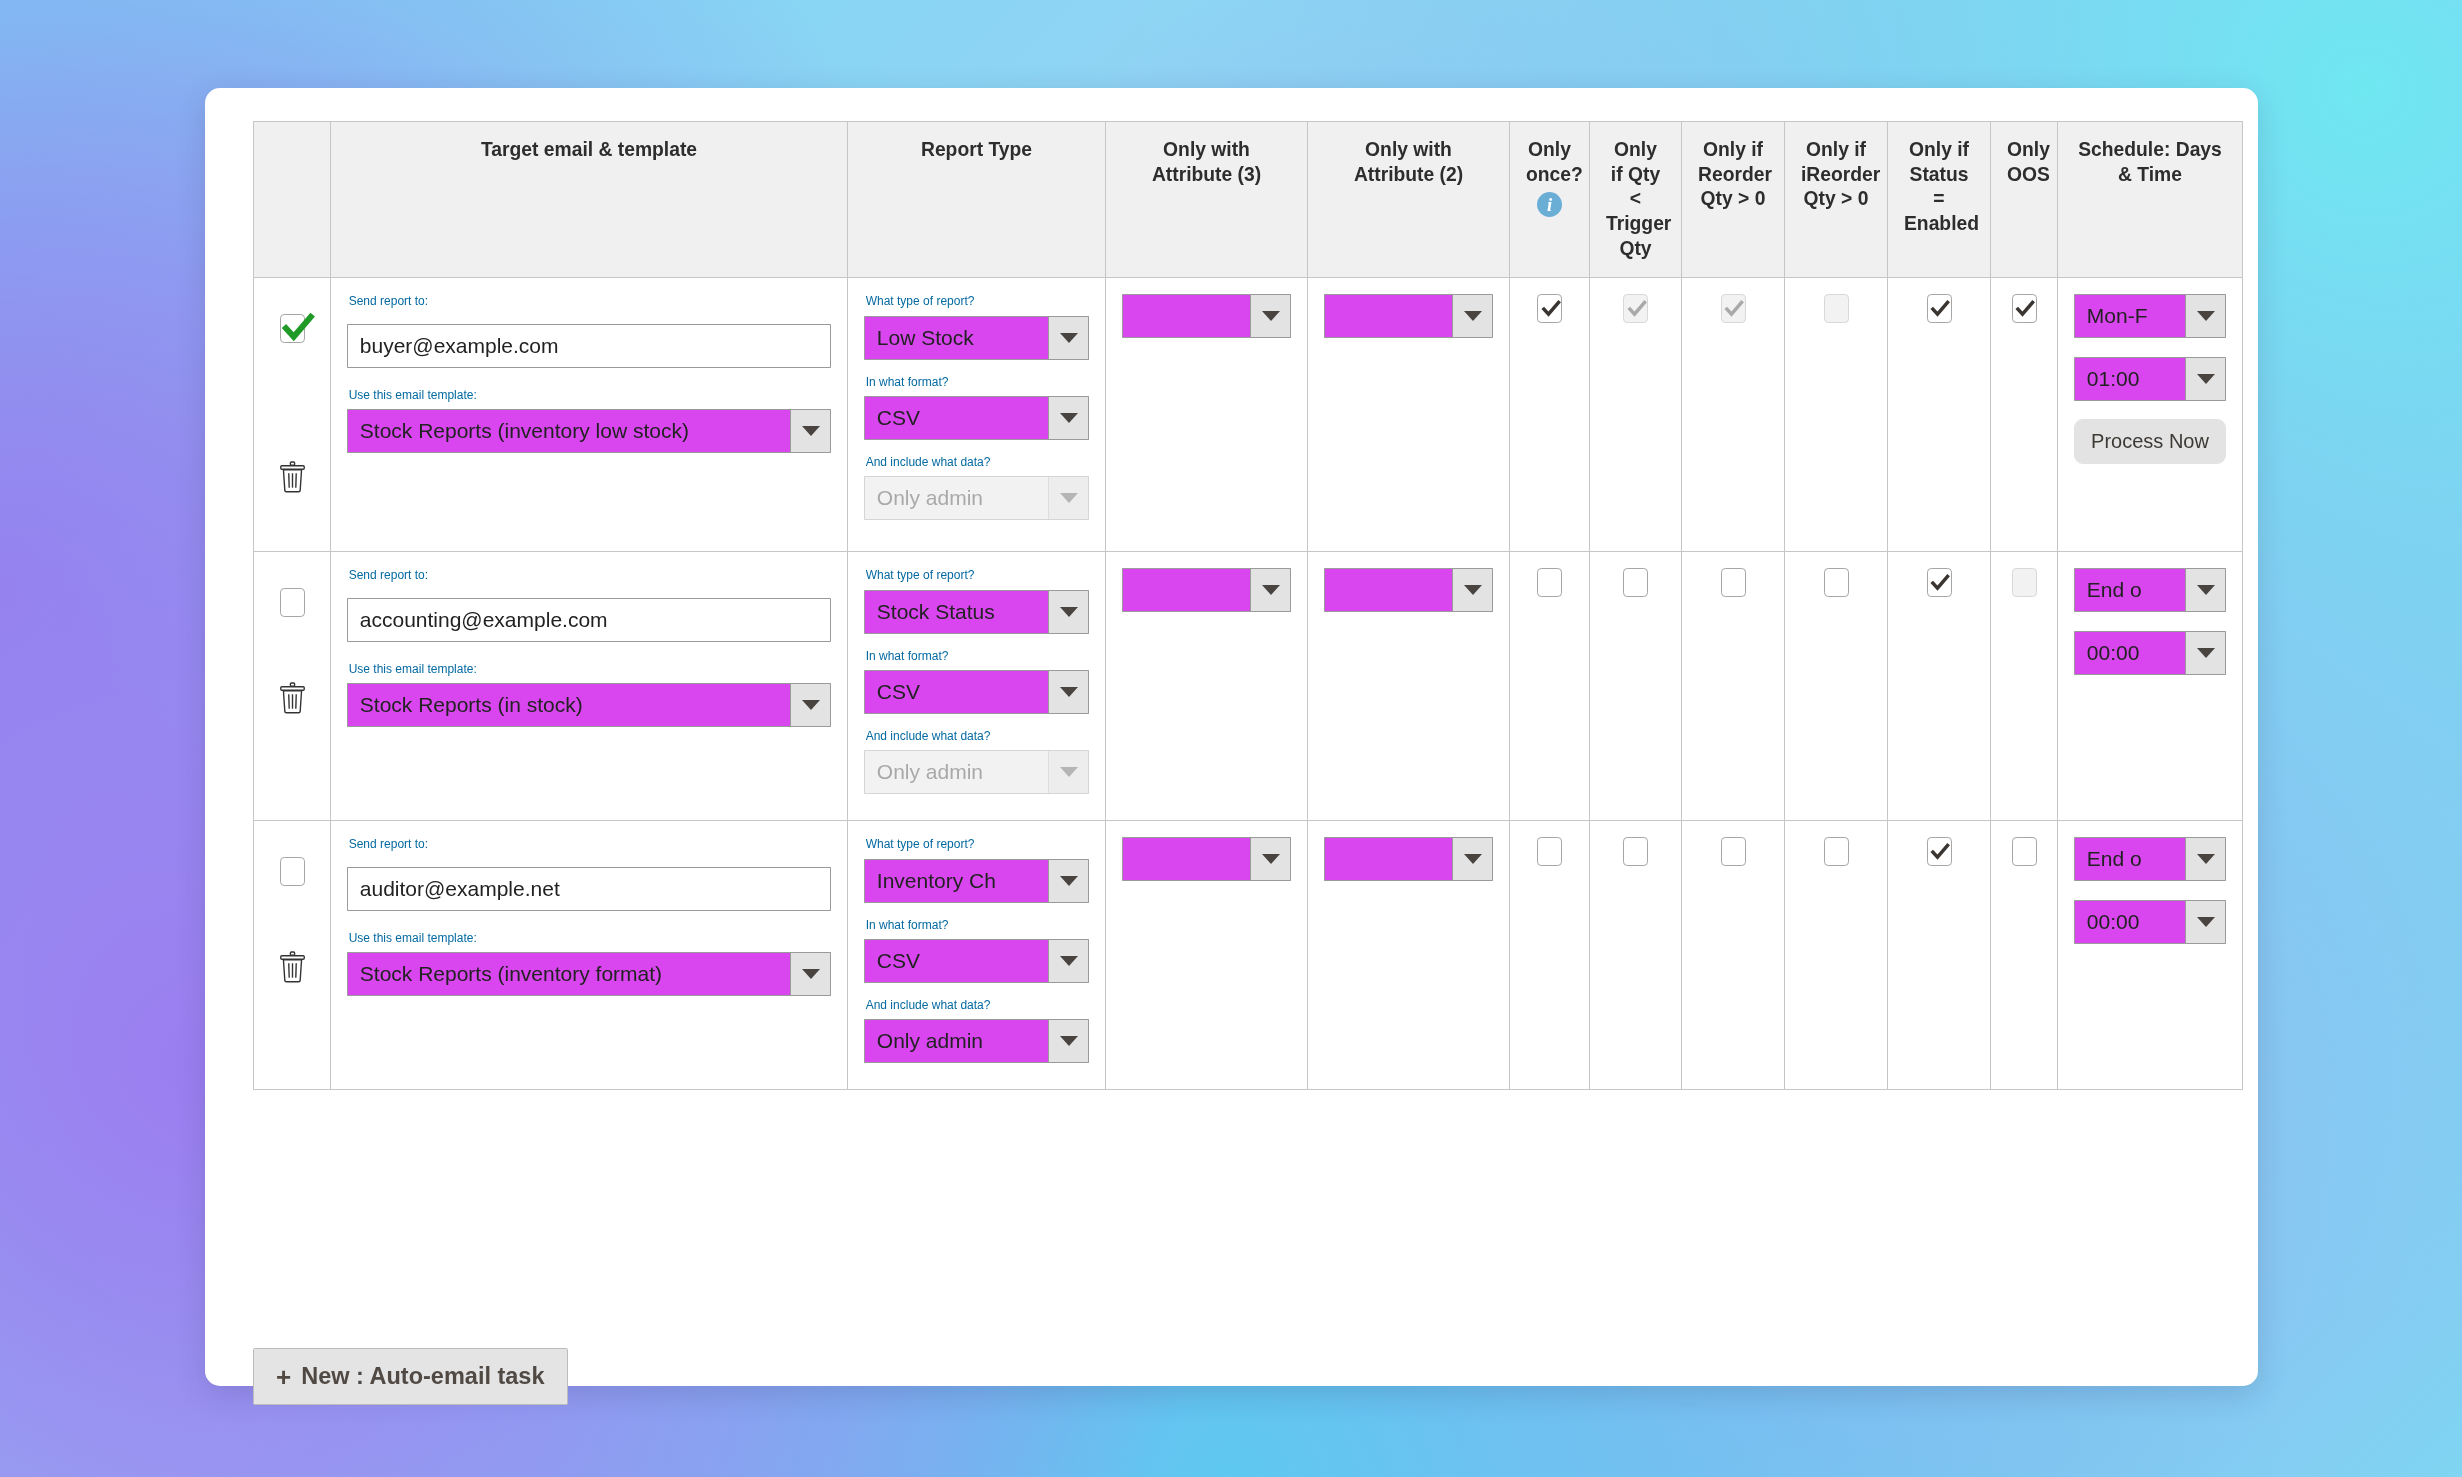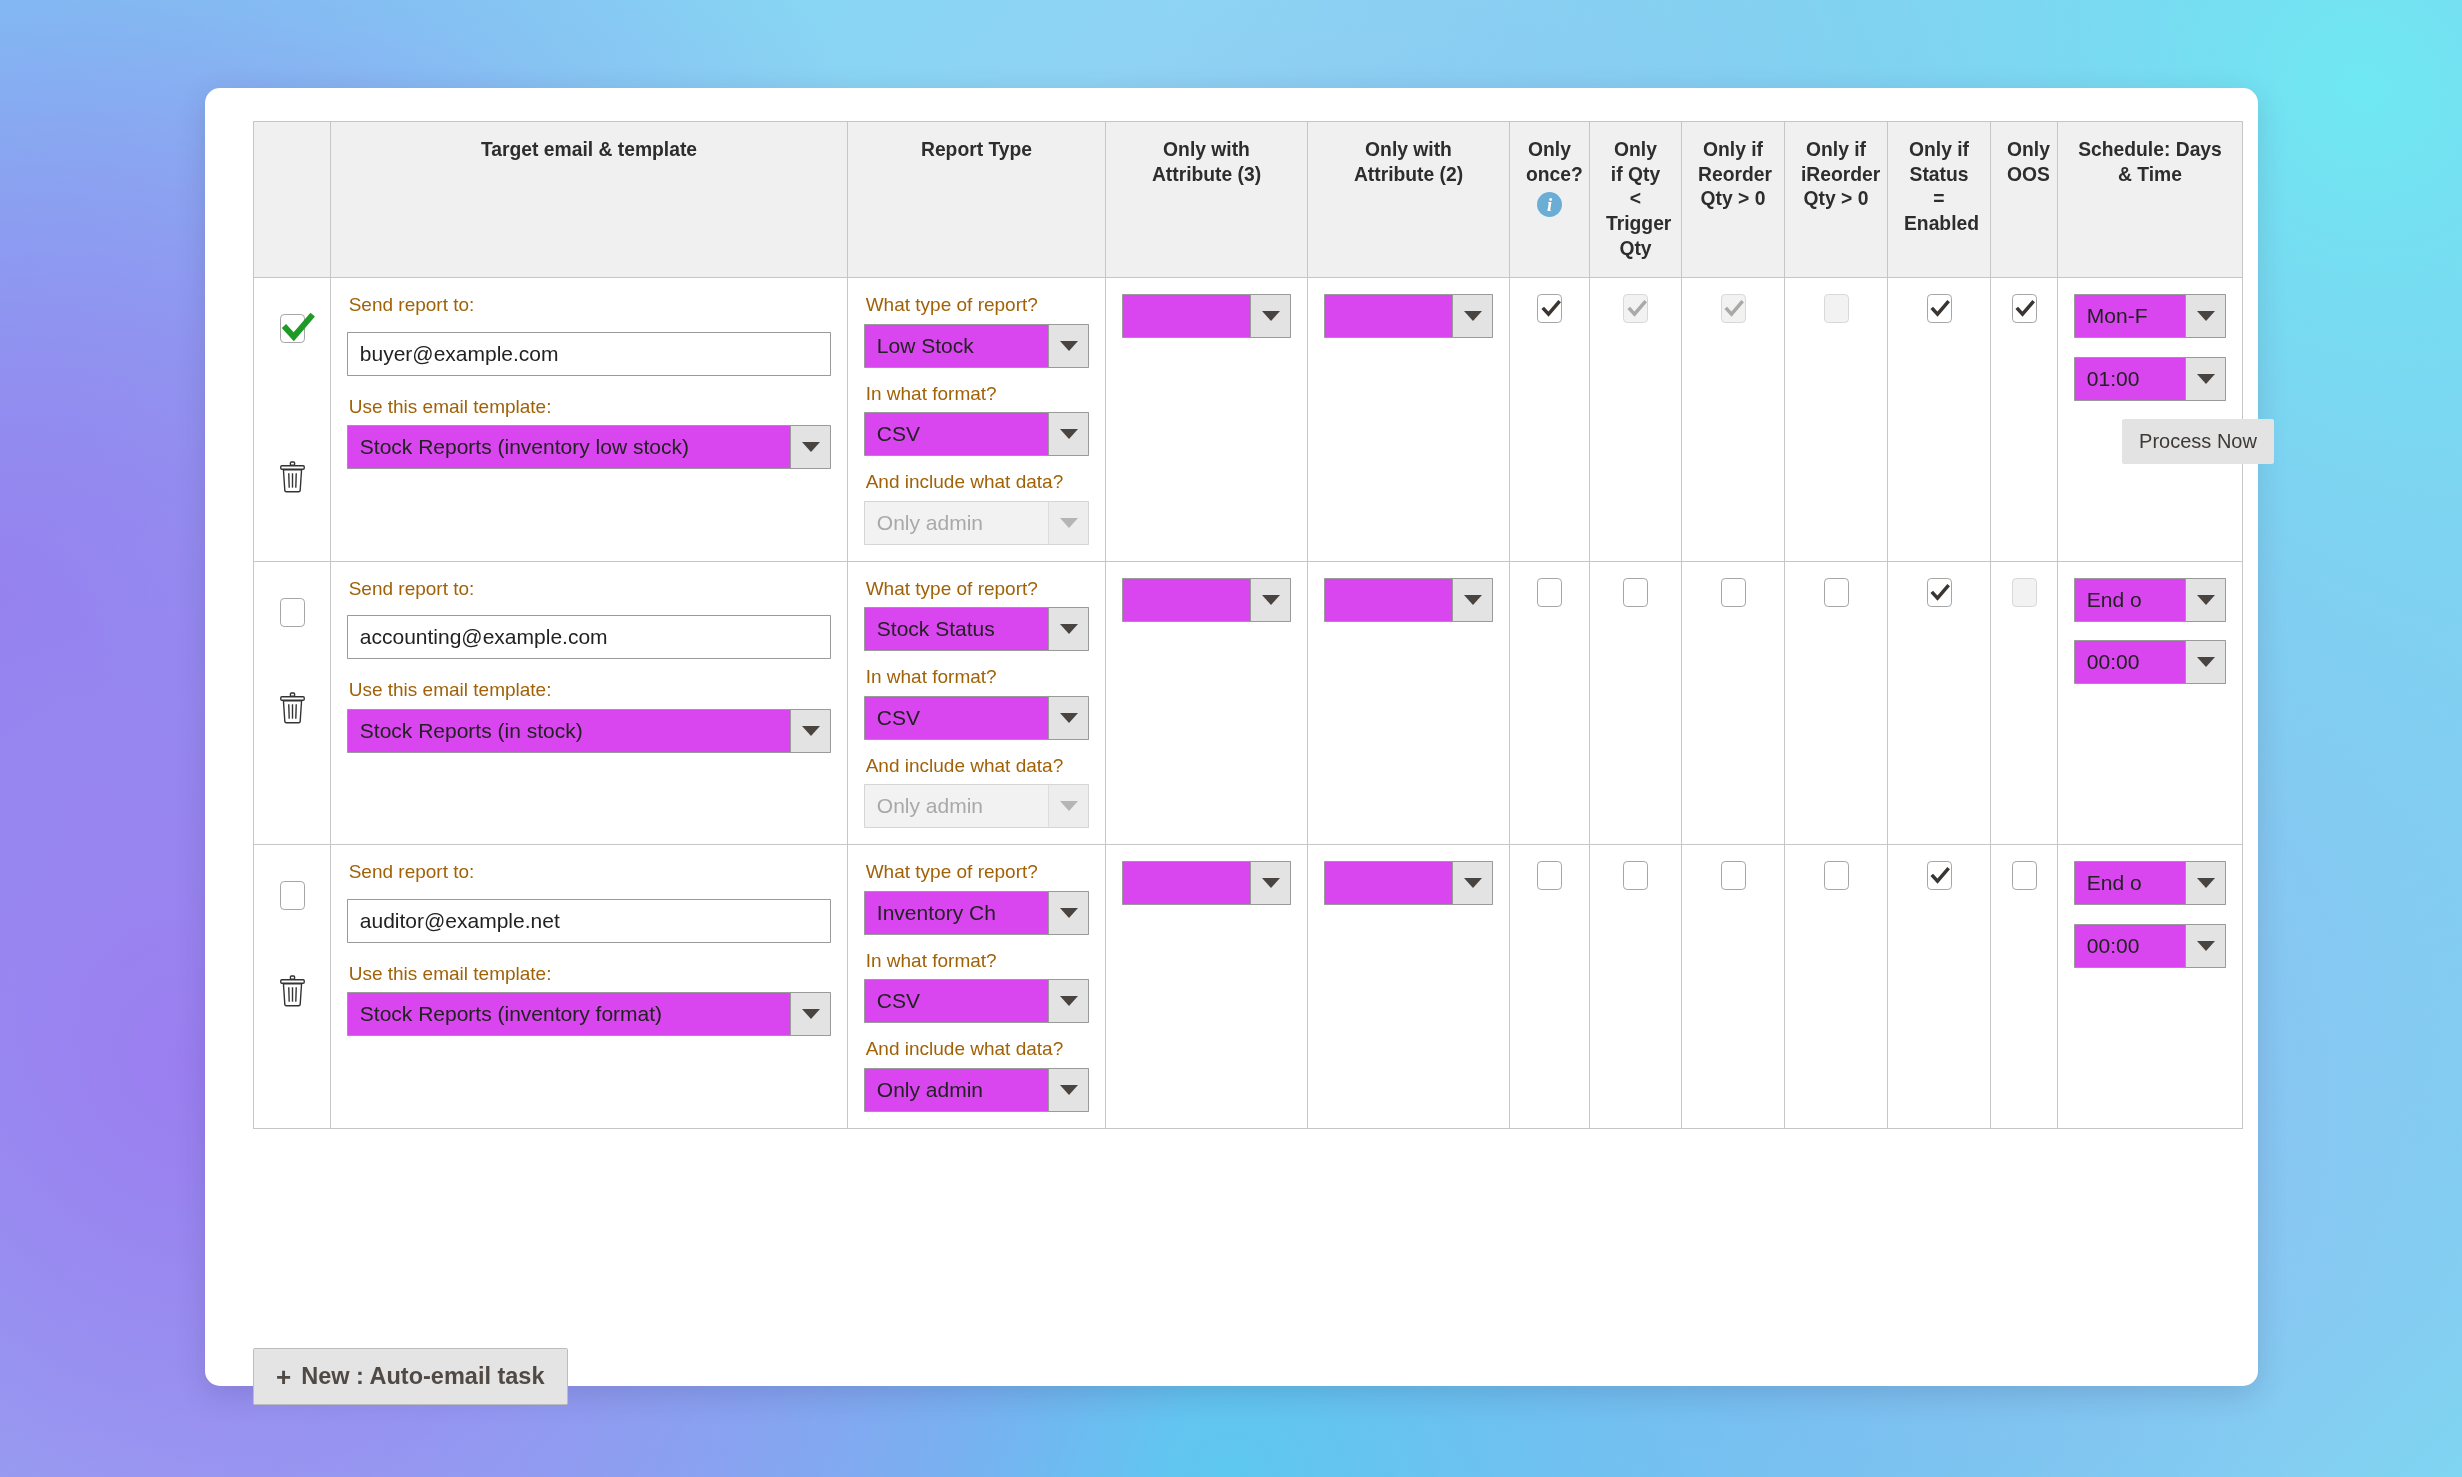--- a/index.html
+++ b/index.html
@@ -99,22 +99,22 @@
     width: 20px; height: 23.5px;
   }
   .cb .tick svg { width: 100%; height: 100%; display: block; }
   .cb.green .tick {
     left: 0.8px; top: -5.9px;
     width: 34px; height: 35px;
   }
 
   
   .flabel {
-    font-size: 19px;
-    color: #a16207;
+    font-size: 12px;
+    color: #0369a1;
     margin: 0 0 6.7px 1.7px;
     line-height: 1.2;
   }
 
   
   .tinput {
     width: 100%;
     height: 44px;
     border: 0.8px solid #9a9a9a;
     background: #fff;
@@ -182,26 +182,25 @@
   .attr-sel .sel-val { padding-left: 6.7px; }
 
   
   .sched-cell { padding: 18.5px 13.4px 18.5px 11.8px; }
   .sched-sel { margin-bottom: 18.5px; }
   .btn-process {
     width: 100%;
     height: 45px;
     background: #e3e3e3;
     border: 0.8px solid #e3e3e3;
-    border-radius: 2px;
+    border-radius: 9px;
     font-family: "Liberation Sans", sans-serif;
     font-size: 20px;
     color: #3d3935;
     cursor: pointer;
-    margin-left: 48px;
   }
 
   
   .info-i {
     display: inline-flex;
     align-items: center; justify-content: center;
     width: 25px; height: 25px;
     border-radius: 50%;
     background: #6aaed6;
     color: #fff;

